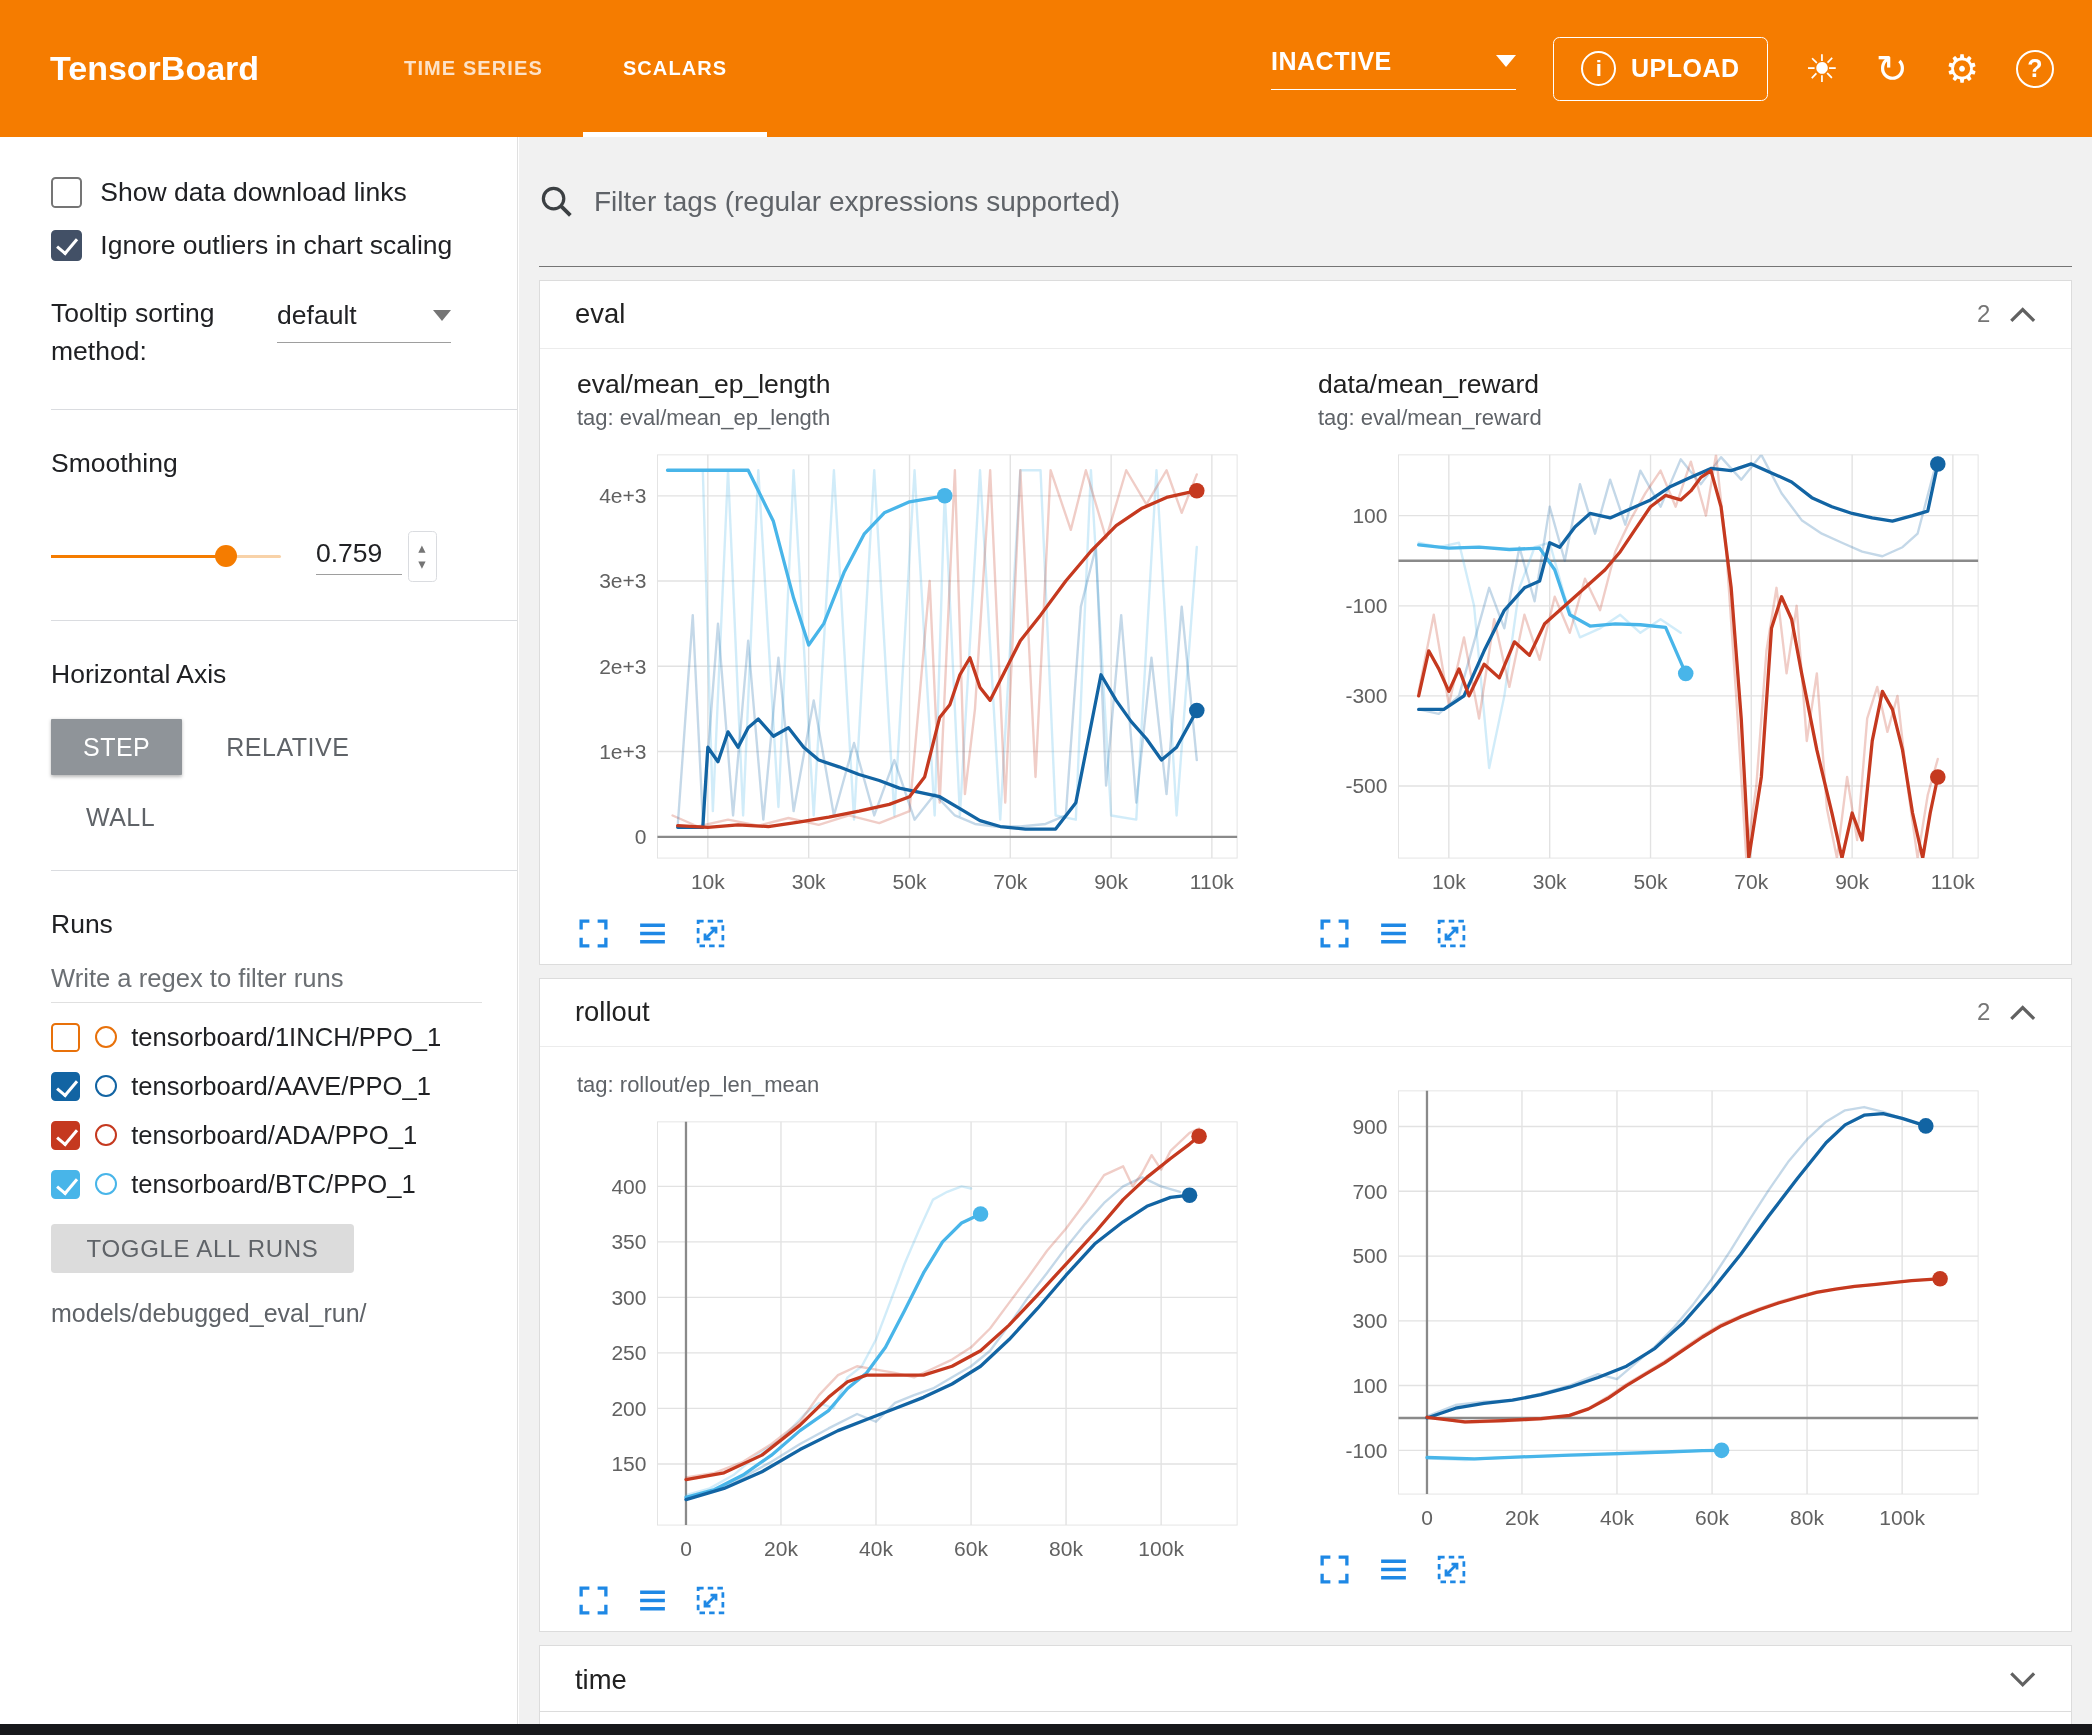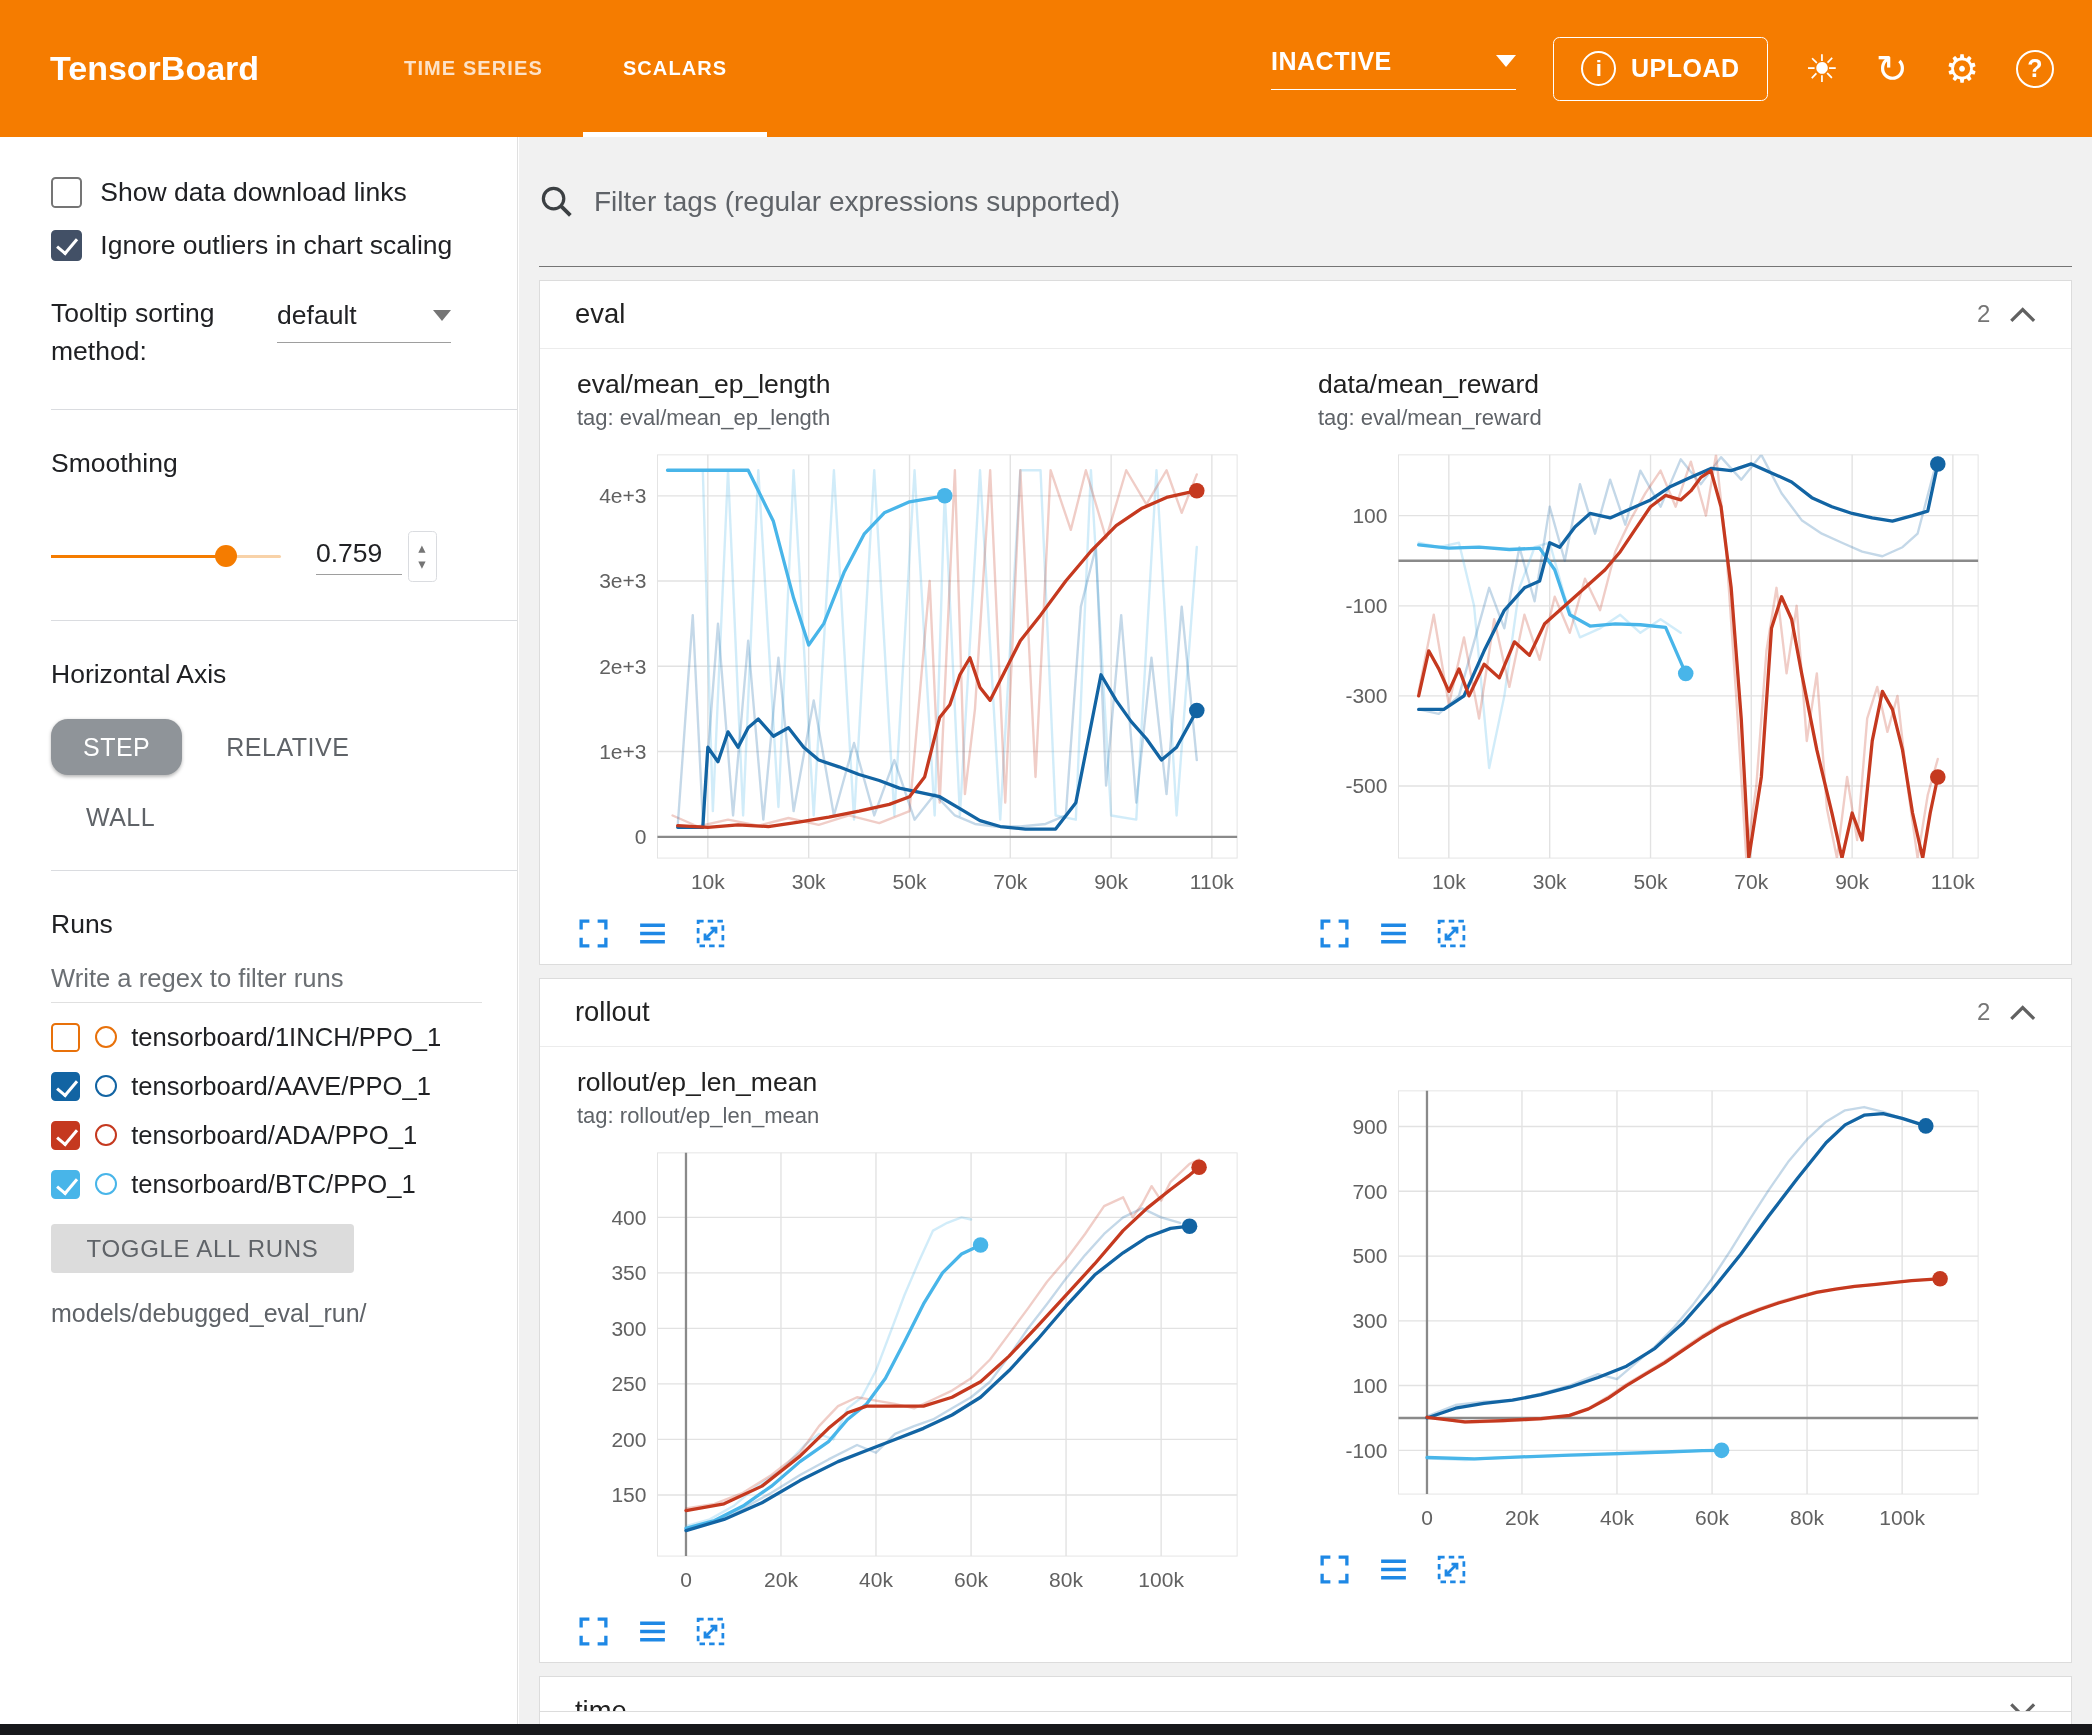--- a/index.html
+++ b/index.html
@@ -36,21 +36,21 @@
   .divider{border:none;border-top:0.9px solid #dadce0;margin:38px -35px 38px 0}
   .section-h{font-size:26.5px;color:#202124}
   .slider-row{display:flex;align-items:center;margin-top:52px}
   .slider-track{position:relative;width:230px;height:3.7px;background:#f8d2a8;border-radius:1.8px;flex:none}
   .slider-fill{position:absolute;left:0;top:0;height:3.7px;background:#f57c00}
   .slider-knob{position:absolute;top:50%;width:22px;height:22px;background:#f57c00;border-radius:50%;transform:translate(-50%,-50%)}
   .smooth-value{width:86px;margin-left:35px;font-size:26.5px;color:#202124;border-bottom:1.8px solid #9e9e9e;padding-bottom:5.5px}
   .stepper{margin-left:5.5px;width:29px;height:51px;border:0.9px solid #dadce0;border-radius:4.6px;display:flex;flex-direction:column;align-items:center;justify-content:center;color:#757575;font-size:14.6px;line-height:1.15}
   .axis-btns{display:flex;align-items:center;margin-top:29px;gap:44px}
   .axis-btn{font-size:25px;letter-spacing:0.5px;color:#5f6368;font-weight:500;background:transparent;border:none}
-  .axis-btn.selected{background:#8f9499;color:#fff;border-radius:17px;padding:13.7px 32px;box-shadow:0 1.8px 3.7px rgba(0,0,0,.28)}
+  .axis-btn.selected{background:#8f9499;color:#fff;border-radius:1px;padding:13.7px 32px;box-shadow:0 1.8px 3.7px rgba(0,0,0,.28)}
   .axis-wall{margin-top:27.4px;margin-left:35px}
   .runs-filter{display:block;width:100%;margin-top:24px;border:none;outline:none;border-bottom:0.9px solid #e0e0e0;font-size:25.6px;color:#202124;padding-bottom:9.1px;background:transparent}
   .runs-filter::placeholder{color:#6b6f73}
   .run-row{display:flex;align-items:center;gap:14.6px;margin-top:20px;white-space:nowrap}
   .run-cb{width:29px;height:29px;border-width:2.7px}
   .run-circle{width:22px;height:22px;border:2.7px solid #999;border-radius:50%;flex:none;background:#fff}
   .run-label{font-size:25.6px;color:#202124}
   .toggle-all{margin-top:25.6px;width:303px;height:49px;background:#dcdcdc;border:none;border-radius:3.7px;font-size:24px;letter-spacing:0.7px;color:#5f6368;font-weight:500;font-family:inherit}
   .runs-footer{margin-top:25.6px;font-size:25px;color:#5f6368}
 
@@ -314,21 +314,20 @@
         <div class="card-title" data-interactable="false">rollout</div>
         <div class="card-meta" data-interactable="false">
           <span data-interactable="false">2</span>
           <svg width="27.4" height="17.4" viewBox="0 0 24 15" data-interactable="true">
             <path d="M2 13 L12 3 L22 13" fill="none" stroke="#616161" stroke-width="2.8"></path>
           </svg>
         </div>
       </div>
       <div class="card-body" data-interactable="false">
         <div class="chart" data-interactable="false">
-          <div class="chart-title" data-interactable="false">rollout/ep_len_mean</div>
           <div class="chart-tag" data-interactable="false">tag: rollout/ep_len_mean</div>
           <svg class="plot" data-interactable="true" viewBox="0 0 735 515" width="672" height="471">
               <rect x="88" y="14" width="634" height="441" fill="#fff" stroke="#e2e2e2"></rect>
               <line x1="119.2" y1="14" x2="119.2" y2="455" stroke="#e2e2e2" stroke-width="1.5"></line>
               <text class="tick" x="119.2" y="489" text-anchor="middle">0</text>
               <line x1="223.1" y1="14" x2="223.1" y2="455" stroke="#e2e2e2" stroke-width="1.5"></line>
               <text class="tick" x="223.1" y="489" text-anchor="middle">20k</text>
               <line x1="327.0" y1="14" x2="327.0" y2="455" stroke="#e2e2e2" stroke-width="1.5"></line>
               <text class="tick" x="327.0" y="489" text-anchor="middle">40k</text>
               <line x1="431.0" y1="14" x2="431.0" y2="455" stroke="#e2e2e2" stroke-width="1.5"></line>

